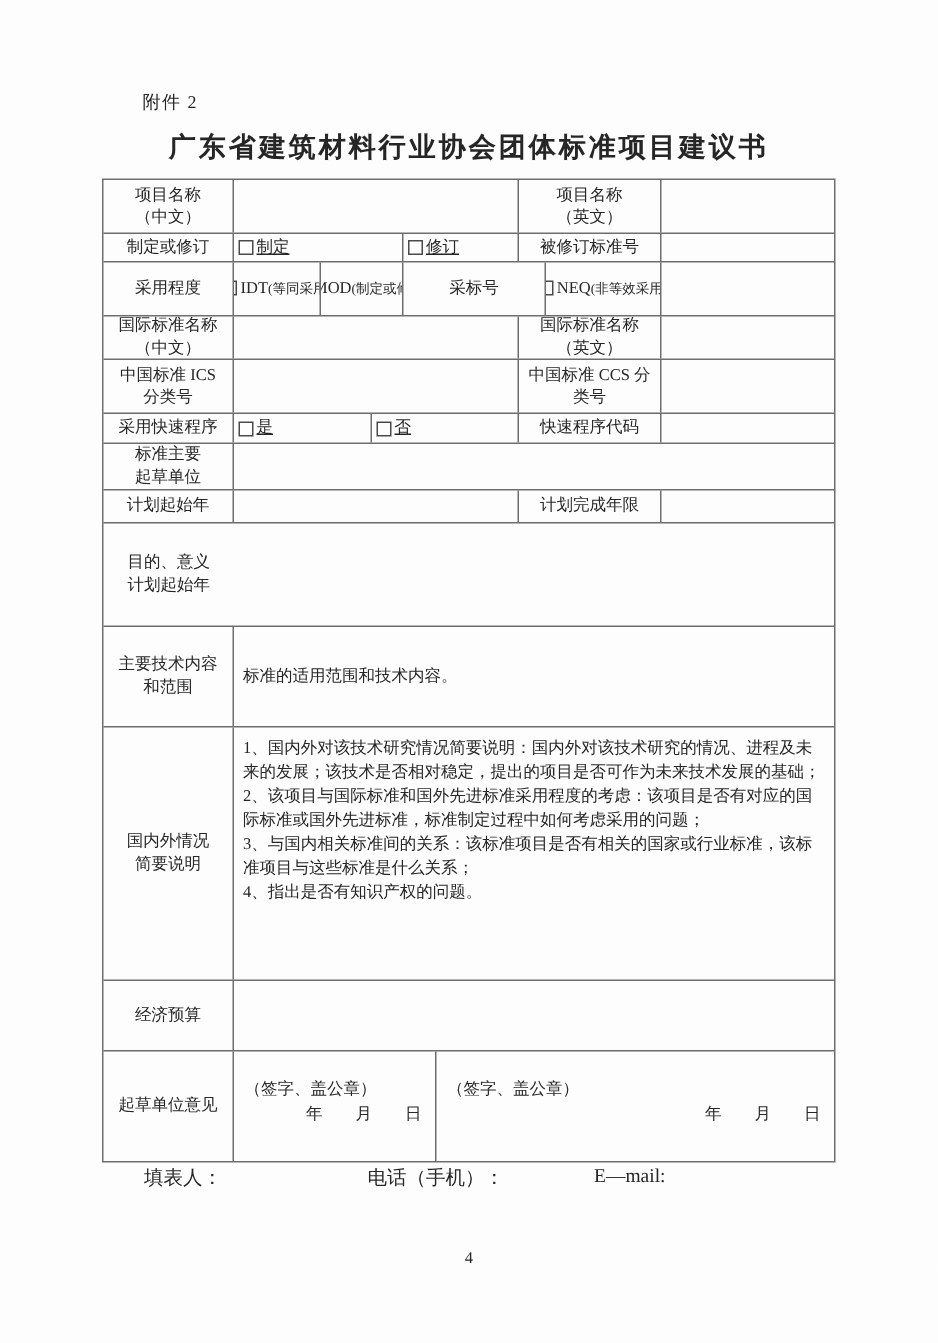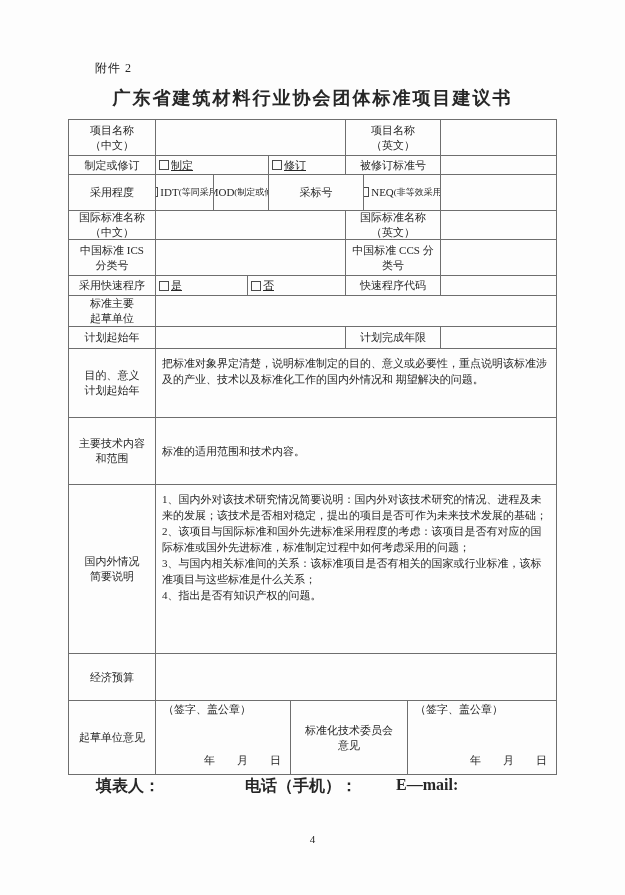--- a/index.html
+++ b/index.html
@@ -31,30 +31,30 @@
   .cell.opt{justify-content:flex-start;text-align:left;padding-left:3px;text-decoration:underline;}
   .cell.optcol{justify-content:center;padding:0 1px;}
   .optline{display:flex;align-items:center;justify-content:center;font-size:11px;line-height:1.15;}
   .optnote{font-size:9px;line-height:1.2;white-space:nowrap;}
   .cell.content{
     align-items:flex-start;justify-content:flex-start;text-align:left;
     padding:6px 6px 3px 6px;line-height:1.46;
   }
   .cell.content.vcenter{align-items:center;padding-top:0;padding-bottom:0;}
   .cell.sigcell{
-    flex-direction:column;align-items:stretch;justify-content:space-between;
+    flex-direction:column;align-items:stretch;justify-content:center;
     text-align:left;padding:0 0 6px 0;
   }
   .sig-line{font-size:11px;padding-left:7px;line-height:1.5;}
   .date-line{font-size:11px;text-align:right;padding-right:9px;line-height:1.5;}
   .cb{
     display:inline-block;width:8px;height:8px;border:1px solid #4a4a4a;
     background:transparent;margin-right:2px;flex-shrink:0;box-sizing:content-box;
   }
-  .footer{position:absolute;left:0;top:776px;width:100%;height:16px;font-size:16px;font-weight:bold;}
+  .footer{position:absolute;left:0;top:776px;width:100%;height:16px;font-size:13px;font-weight:normal;}
   .footer span{position:absolute;top:0;white-space:nowrap;}
   .f1{left:96px;} .f2{left:245px;} .f3{left:396px;}
   .page-number{position:absolute;left:0;top:833px;width:100%;text-align:center;font-size:11px;}
 </style>
 </head>
 <body>
 
 <div class="page">
 
   <div class="attachment">附件 2</div>
@@ -153,21 +153,20 @@
     <div class="row" style="height:22px">
       <div class="cell" style="width:87px">计划起始年</div>
       <div class="cell" style="width:190px"></div>
       <div class="cell" style="width:95px">计划完成年限</div>
       <div class="cell flex1"></div>
     </div>
 
     <div class="row" style="height:69px">
       <div class="cell" style="width:87px">目的、意义
 计划起始年</div>
-      <div class="cell content flex1">把标准对象界定清楚，说明标准制定的目的、意义或必要性，重点说明该标准涉及的产业、技术以及标准化工作的国内外情况和 期望解决的问题。</div>
     </div>
 
     <div class="row" style="height:67px">
       <div class="cell" style="width:87px">主要技术内容
 和范围</div>
       <div class="cell content vcenter flex1">标准的适用范围和技术内容。</div>
     </div>
 
     <div class="row" style="height:169px">
       <div class="cell" style="width:87px">国内外情况
@@ -182,22 +181,20 @@
       <div class="cell" style="width:87px">经济预算</div>
       <div class="cell flex1"></div>
     </div>
 
     <div class="row" style="height:73px">
       <div class="cell" style="width:87px">起草单位意见</div>
       <div class="cell sigcell" style="width:135px">
         <div class="sig-line">（签字、盖公章）</div>
         <div class="date-line">年　　月　　日</div>
       </div>
-      <div class="cell" style="width:117px">标准化技术委员会
-意见</div>
       <div class="cell sigcell flex1">
         <div class="sig-line">（签字、盖公章）</div>
         <div class="date-line">年　　月　　日</div>
       </div>
     </div>
 
   </div>
 
   <div class="footer">
     <span class="f1">填表人：</span>

